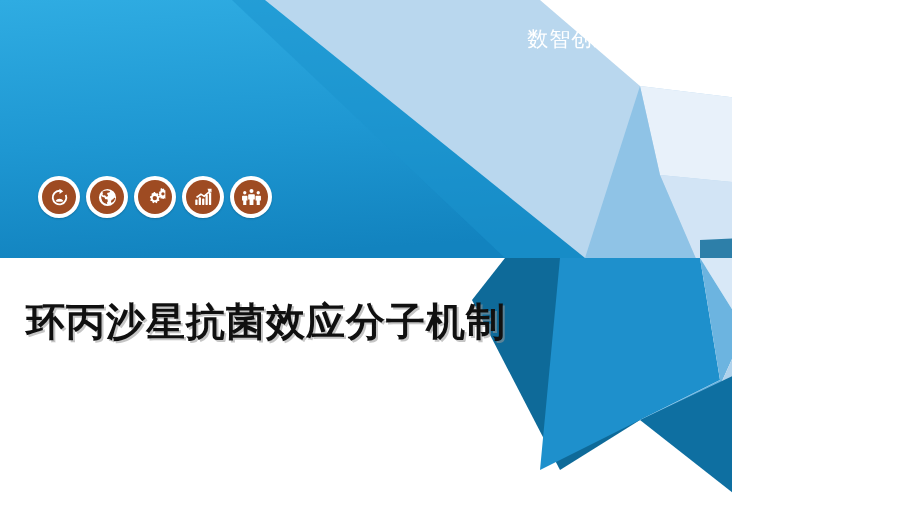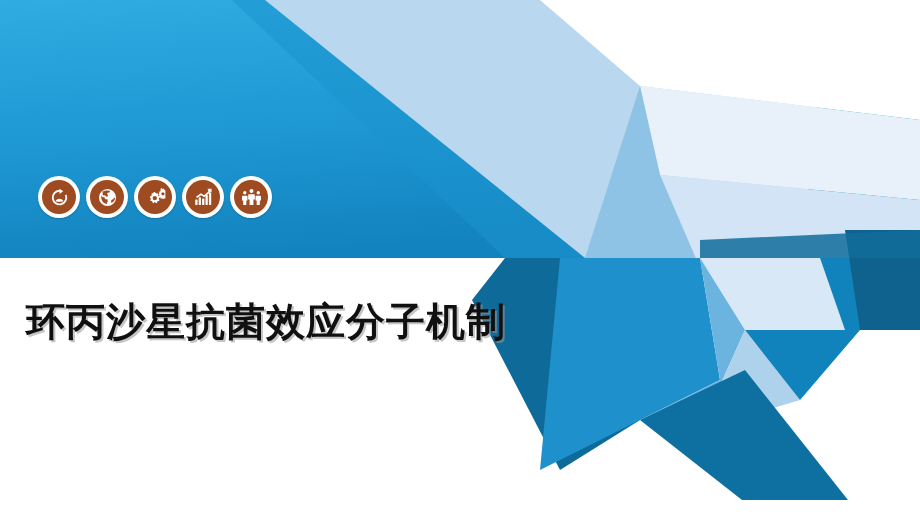--- a/index.html
+++ b/index.html
@@ -7,21 +7,21 @@
     margin: 0;
     padding: 0;
     background: #ffffff;
   }
   body {
     font-family: "Liberation Sans", "DejaVu Sans", sans-serif;
   }
 
   #slide {
     position: relative;
-    width: 920px;
+    width: 732px;
     height: 518px;
     overflow: hidden;
     background: #ffffff;
     text-align: center;
   }
 
   
   #bg-art {
     position: absolute;
     inset: 0;

